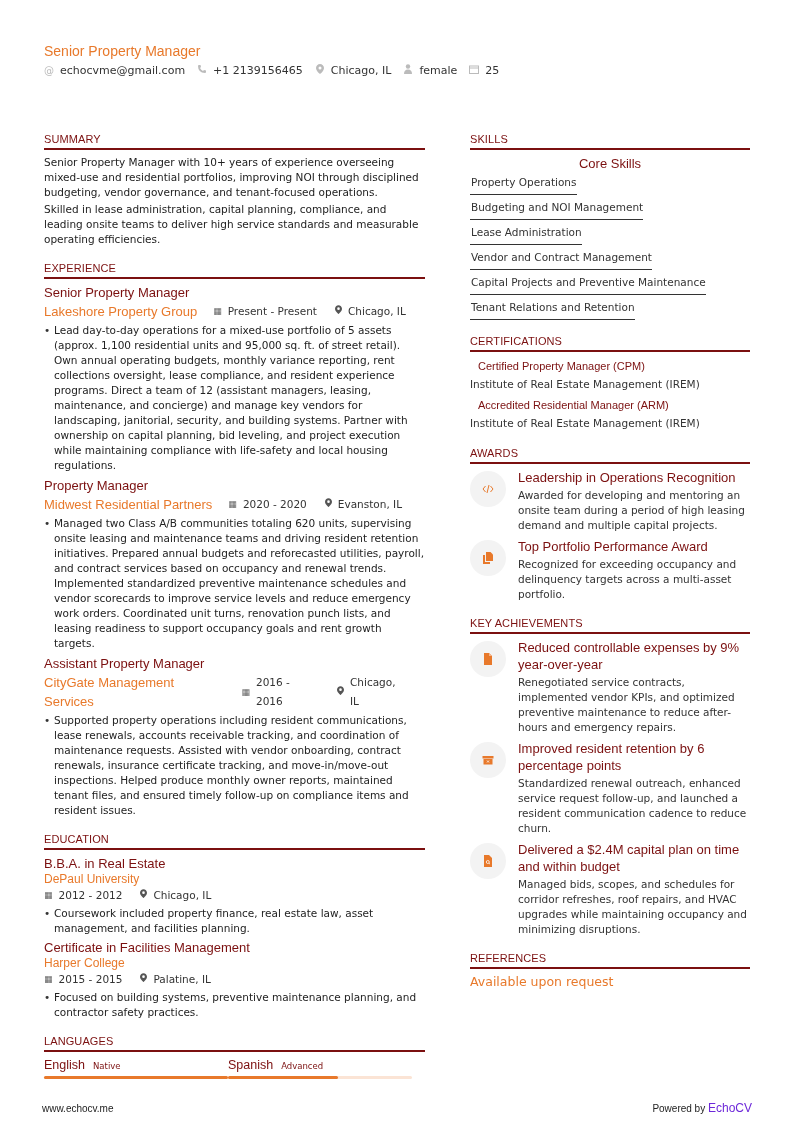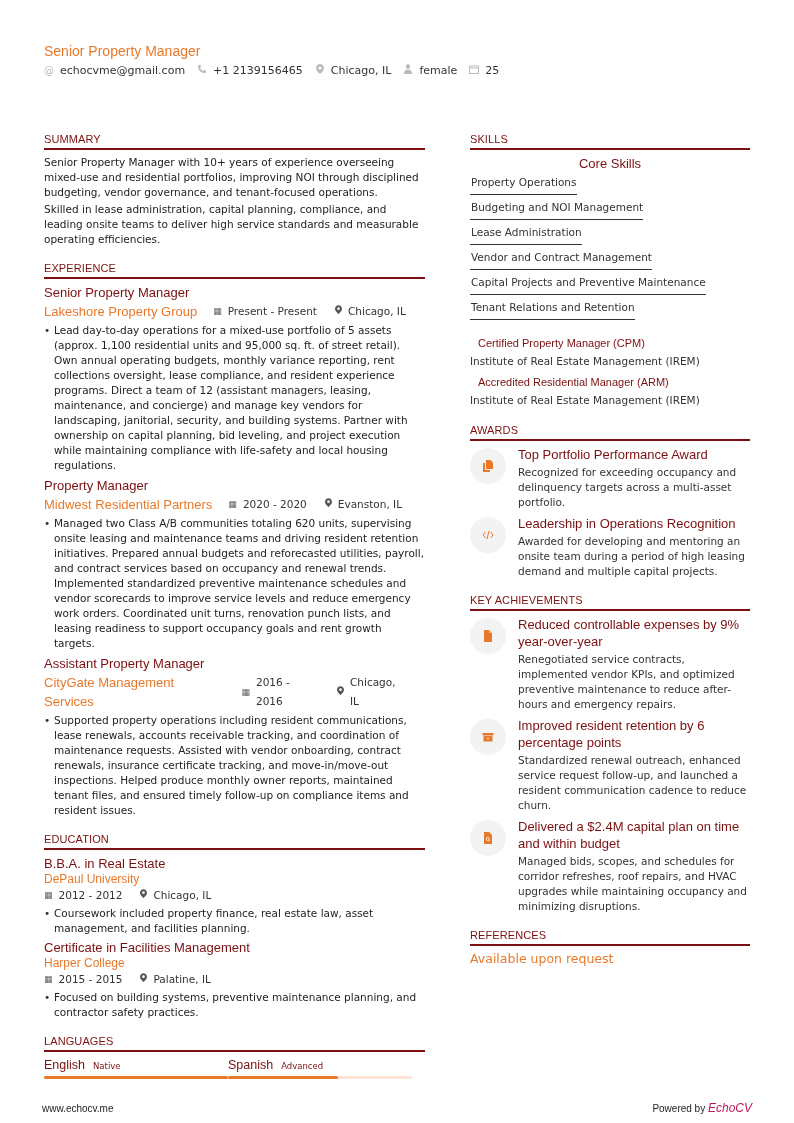--- a/index.html
+++ b/index.html
@@ -56,21 +56,21 @@
     .award-icon svg { width: 12px; height: 12px; }
     .award-body { flex: 1; }
     .award-title { font-family: "Liberation Sans", sans-serif; font-size: 13px; color: #7b1010; line-height: 17px; }
     .award-desc { font-size: 10.5px; line-height: 15px; color: #333; margin-top: 2px; }
 
     .refs { font-size: 12.5px; color: #e8792b; line-height: 16px; margin-top: 4px; }
 
     .footer { position: absolute; left: 42px; right: 42px; top: 1101px; display: flex; justify-content: space-between; align-items: baseline; font-family: "Liberation Sans", sans-serif; gap: 13px; }
     .footer-left { font-size: 10px; color: #222; }
     .footer-right { font-size: 10px; color: #222; }
-    .footer-right .brand { font-size: 12px; color: #be185d; font-style: italic; }
+    .footer-right .brand { font-size: 12px; color: #6d28d9; }
   </style>
 </head>
 <body>
 
 <div class="header">
   <div class="title">Senior Property Manager</div>
   <div class="contacts">
     <div class="contact">
       <span class="ic">@</span>
       <span>echocvme@gmail.com</span>
@@ -262,55 +262,56 @@
       <span class="skill-item">Property Operations</span>
       <span class="skill-item">Budgeting and NOI Management</span>
       <span class="skill-item">Lease Administration</span>
       <span class="skill-item">Vendor and Contract Management</span>
       <span class="skill-item">Capital Projects and Preventive Maintenance</span>
       <span class="skill-item">Tenant Relations and Retention</span>
     </div>
   </div>
 
   <div class="section">
+    <div class="section-title">CERTIFICATIONS</div>
     <div>
       <div class="cert-name">Certified Property Manager (CPM)</div>
       <div class="cert-org">Institute of Real Estate Management (IREM)</div>
     </div>
     <div>
       <div class="cert-name">Accredited Residential Manager (ARM)</div>
       <div class="cert-org">Institute of Real Estate Management (IREM)</div>
     </div>
   </div>
 
   <div class="section">
     <div class="section-title">AWARDS</div>
-    <div class="award">
-      <div class="award-icon">
-        <svg viewBox="0 0 12 12">
-            <path d="M4 0 L8.5 0 L11 2.5 L11 9 L4 9 Z" fill="#e8792b"></path>
-            <path d="M1 3 L3 3 L3 10 L8 10 L8 12 L1 12 Z" fill="#e8792b"></path>
-          </svg>
-      </div>
-      <div class="award-body">
-        <div class="award-title">Top Portfolio Performance Award</div>
-        <div class="award-desc">Recognized for exceeding occupancy and delinquency targets across a multi-asset portfolio.</div>
-      </div>
-    </div>
     <div class="award">
       <div class="award-icon">
         <svg viewBox="0 0 12 12">
             <path d="M3.5 3 L1 6 L3.5 9" fill="none" stroke="#e8792b" stroke-width="1"></path>
             <path d="M8.5 3 L11 6 L8.5 9" fill="none" stroke="#e8792b" stroke-width="1"></path>
             <path d="M7 2 L5 10" stroke="#e8792b" stroke-width="1"></path>
           </svg>
       </div>
       <div class="award-body">
         <div class="award-title">Leadership in Operations Recognition</div>
         <div class="award-desc">Awarded for developing and mentoring an onsite team during a period of high leasing demand and multiple capital projects.</div>
+      </div>
+    </div>
+    <div class="award">
+      <div class="award-icon">
+        <svg viewBox="0 0 12 12">
+            <path d="M4 0 L8.5 0 L11 2.5 L11 9 L4 9 Z" fill="#e8792b"></path>
+            <path d="M1 3 L3 3 L3 10 L8 10 L8 12 L1 12 Z" fill="#e8792b"></path>
+          </svg>
+      </div>
+      <div class="award-body">
+        <div class="award-title">Top Portfolio Performance Award</div>
+        <div class="award-desc">Recognized for exceeding occupancy and delinquency targets across a multi-asset portfolio.</div>
       </div>
     </div>
   </div>
 
   <div class="section">
     <div class="section-title">KEY ACHIEVEMENTS</div>
     <div class="award">
       <div class="award-icon">
         <svg viewBox="0 0 12 12">
             <path d="M2 0 L7 0 L10 3 L10 12 L2 12 Z" fill="#e8792b"></path>

